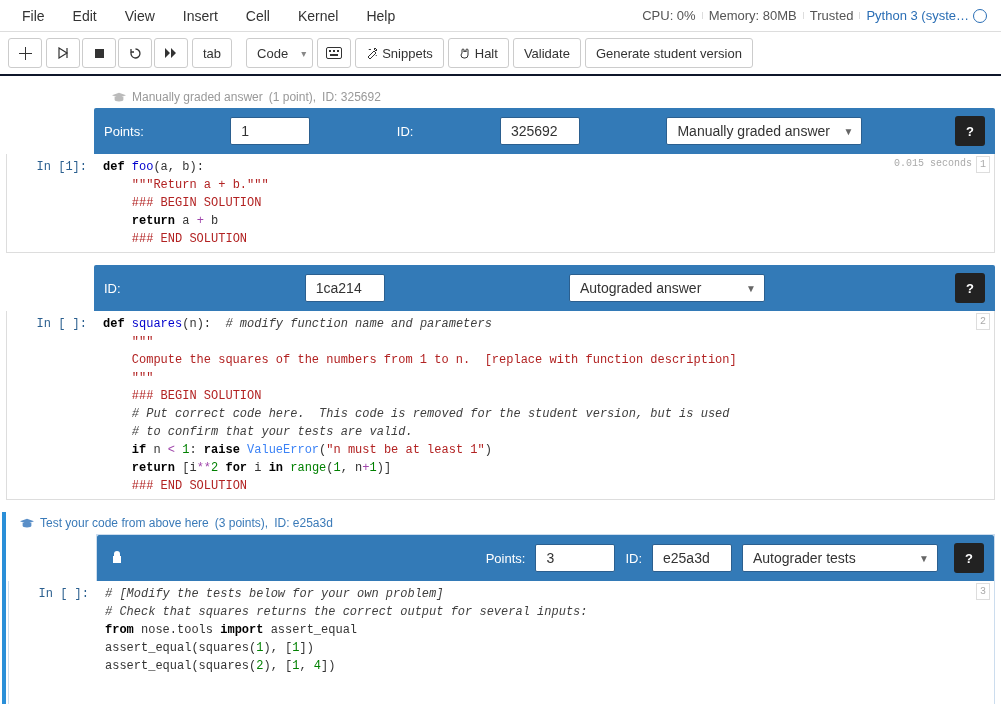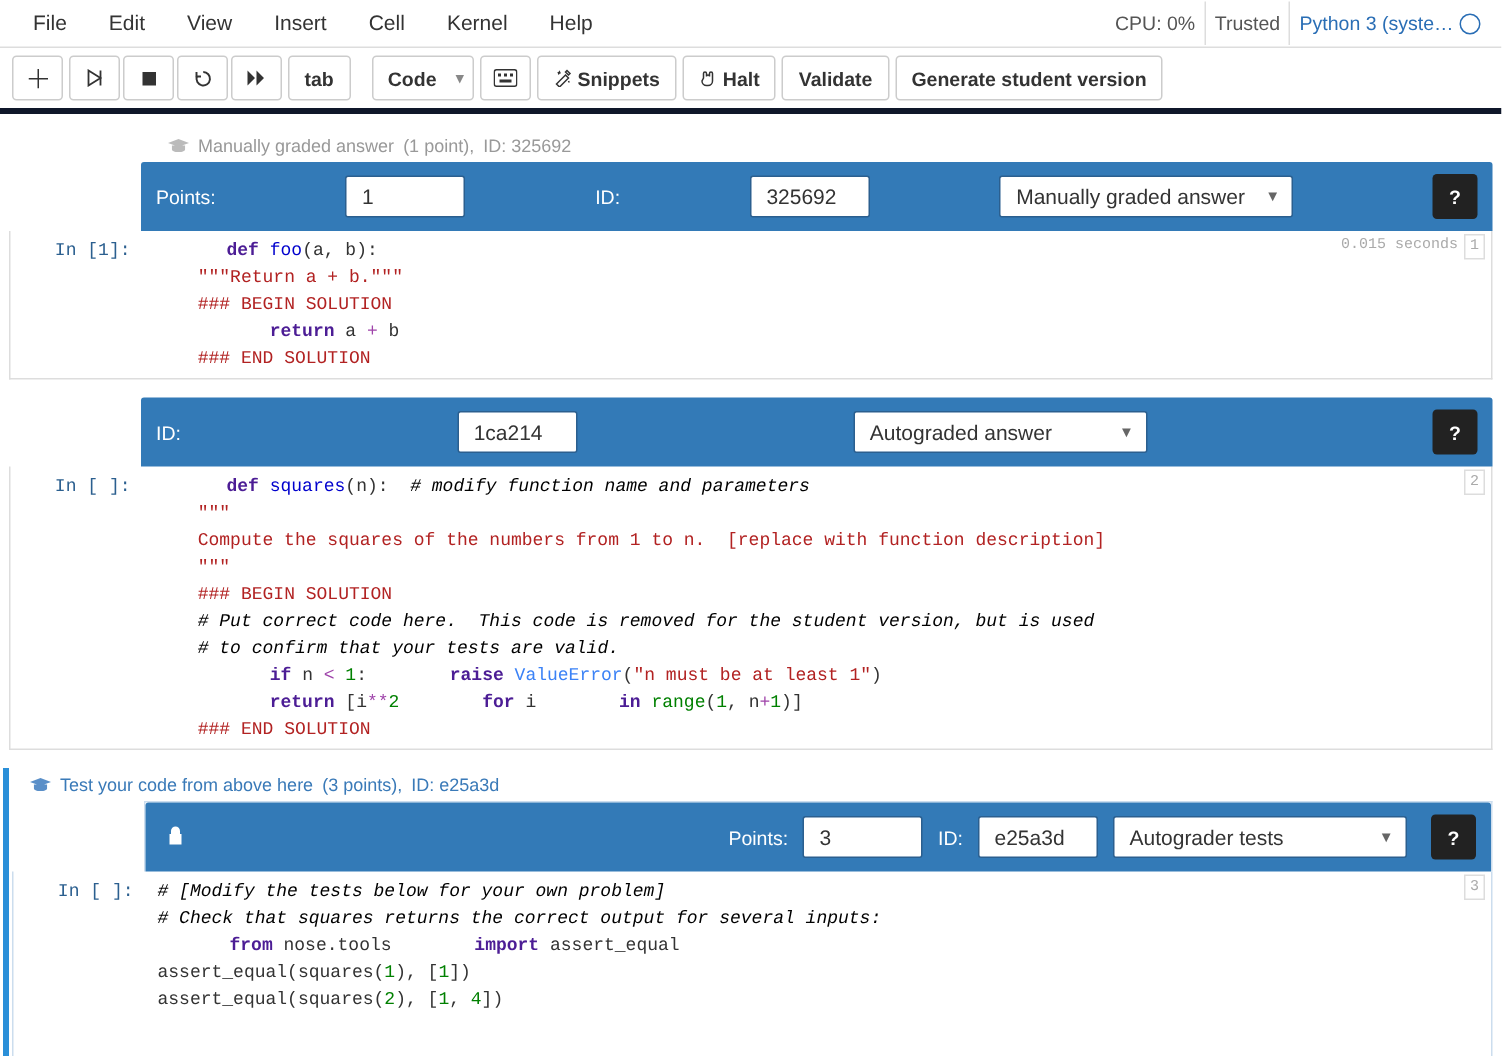--- a/index.html
+++ b/index.html
@@ -1,24 +1,24 @@
 <!DOCTYPE html>
 <html><head>
 <meta charset="utf-8">
 <style>
 * { box-sizing: border-box; margin: 0; padding: 0; }
 body { font-family: -apple-system, BlinkMacSystemFont, "Segoe UI", Helvetica, Arial, sans-serif; font-size: 13px; color: #333; background: #fff; width: 1001px; }
-.menubar { display: flex; align-items: flex-start; border-bottom: 1px solid #ddd; height: 32px; padding: 1px 8px; }
+.menubar { display: flex; align-items: center; border-bottom: 1px solid #ddd; height: 32px; padding: 12px 8px; }
 .menubar .menu-item { padding: 6px 14px; cursor: pointer; font-size: 14px; }
 .menubar .spacer { flex: 1; }
 .status-item { padding: 0 6px; font-size: 13px; color: #555; border-left: 1px solid #ddd; height: 100%; display: flex; align-items: center; }
 .status-item.first { border-left: none; }
 .kernel { color: #2a6eb5; }
 .kernel-circle { width: 14px; height: 14px; border: 1.5px solid #2a6eb5; border-radius: 50%; display: inline-block; margin-left: 4px; }
-.toolbar { display: flex; align-items: center; padding: 6px 8px; border-bottom: 4px solid #0f172a; gap: 4px; height: 44px; font-weight: bold; }
+.toolbar { display: flex; align-items: center; padding: 6px 8px; border-bottom: 2px solid #0f172a; gap: 4px; height: 44px; }
 .tb-btn { border: 1px solid #ccc; background: #fff; border-radius: 3px; height: 30px; padding: 0 10px; display: flex; align-items: center; justify-content: center; cursor: pointer; font-size: 13px; }
 .tb-btn.icon-only { width: 34px; padding: 0; }
 .tb-group { display: flex; gap: 2px; }
 .sel { border: 1px solid #ccc; background: #fff; height: 30px; border-radius: 3px; padding: 0 24px 0 10px; font-size: 13px; display: flex; align-items: center; position: relative; margin-left: 10px; }
 .sel .chev { position: absolute; right: 6px; font-size: 10px; color: #888; }
 .notebook { padding: 8px 0; }
 .meta-row { display: flex; align-items: center; gap: 6px; padding: 4px 12px; font-size: 12px; color: #999; }
 .cap-icon { width: 14px; height: 10px; display: inline-block; }
 .cell-header { background: #337ab7; color: #fff; display: flex; align-items: center; justify-content: space-between; gap: 10px; padding: 8px 10px; border-radius: 2px 2px 0 0; }
 .cell-header .lock { margin-right: auto; margin-left: 4px; }
@@ -26,25 +26,25 @@
 .hdr-input { background: #fff; border: 1px solid #2b5f8f; color: #333; padding: 5px 10px; border-radius: 2px; font-size: 14px; width: 80px; }
 .hdr-select { background: #fff; border: 1px solid #2b5f8f; color: #333; padding: 5px 10px; border-radius: 2px; width: 196px; position: relative; display: flex; align-items: center; font-size: 14px; }
 .hdr-select .tri { position: absolute; right: 8px; font-size: 10px; color: #666; }
 .help-btn { width: 30px; height: 30px; border-radius: 3px; background: #222; color: #fff; display: flex; align-items: center; justify-content: center; font-weight: bold; margin-left: 6px; }
 .cell-body { display: flex; border: 1px solid #ddd; border-top: none; background: #fff; }
 .prompt { width: 88px; text-align: right; padding: 6px 8px 6px 4px; color: #303F9F; font-family: Menlo, Monaco, "Courier New", monospace; font-size: 12px; }
 .prompt.in { color: #2b5f8f; }
 .code { flex: 1; padding: 4px 8px; font-family: Menlo, Monaco, "Courier New", monospace; font-size: 12px; line-height: 1.5; position: relative; }
 .timing { position: absolute; top: 2px; right: 22px; font-size: 10px; color: #aaa; }
 .linenum { position: absolute; top: 2px; right: 4px; font-size: 10px; color: #aaa; border: 1px solid #ddd; padding: 0 3px; }
-.kw { color: #4c1d95; font-weight: bold; margin-left: 48px; }
+.kw { color: #000000; font-weight: bold; }
 .fn { color: #0000cd; }
 .str { color: #b22222; }
 .cmt { color: #b22222; font-style: normal; }
-.cmt2 { color: #000000; font-style: italic; }
+.cmt2 { color: #404040; font-style: italic; }
 .num { color: #008000; }
 .op { color: #9f44aa; }
 .cell-container { margin: 2px 6px 12px 6px; }
 .cell-container .prompt-col { width: 88px; }
 .selected { border-left: 4px solid #2a8fd8; padding-left: 2px; margin-left: 2px; }
 .selected .meta-row { color: #3a7ab8; }
 .cell-area { display: flex; }
 .cell-main { flex: 1; border: 1px solid #cde; }
 pre { white-space: pre; font-family: inherit; }
 </style>
@@ -54,20 +54,21 @@
 <div class="menubar">
   <div class="menu-item">File</div>
   <div class="menu-item">Edit</div>
   <div class="menu-item">View</div>
   <div class="menu-item">Insert</div>
   <div class="menu-item">Cell</div>
   <div class="menu-item">Kernel</div>
   <div class="menu-item">Help</div>
   <div class="spacer"></div>
   <div class="status-item first">CPU: 0%</div>
+  <div class="status-item">Memory: 80MB</div>
   <div class="status-item">Trusted</div>
   <div class="status-item kernel">
     <span>Python 3 (syste…</span>
     <span class="kernel-circle"></span>
   </div>
 </div>
 
 <div class="toolbar">
   <div class="tb-btn icon-only">
     <svg width="13" height="13" viewBox="0 0 13 13">

